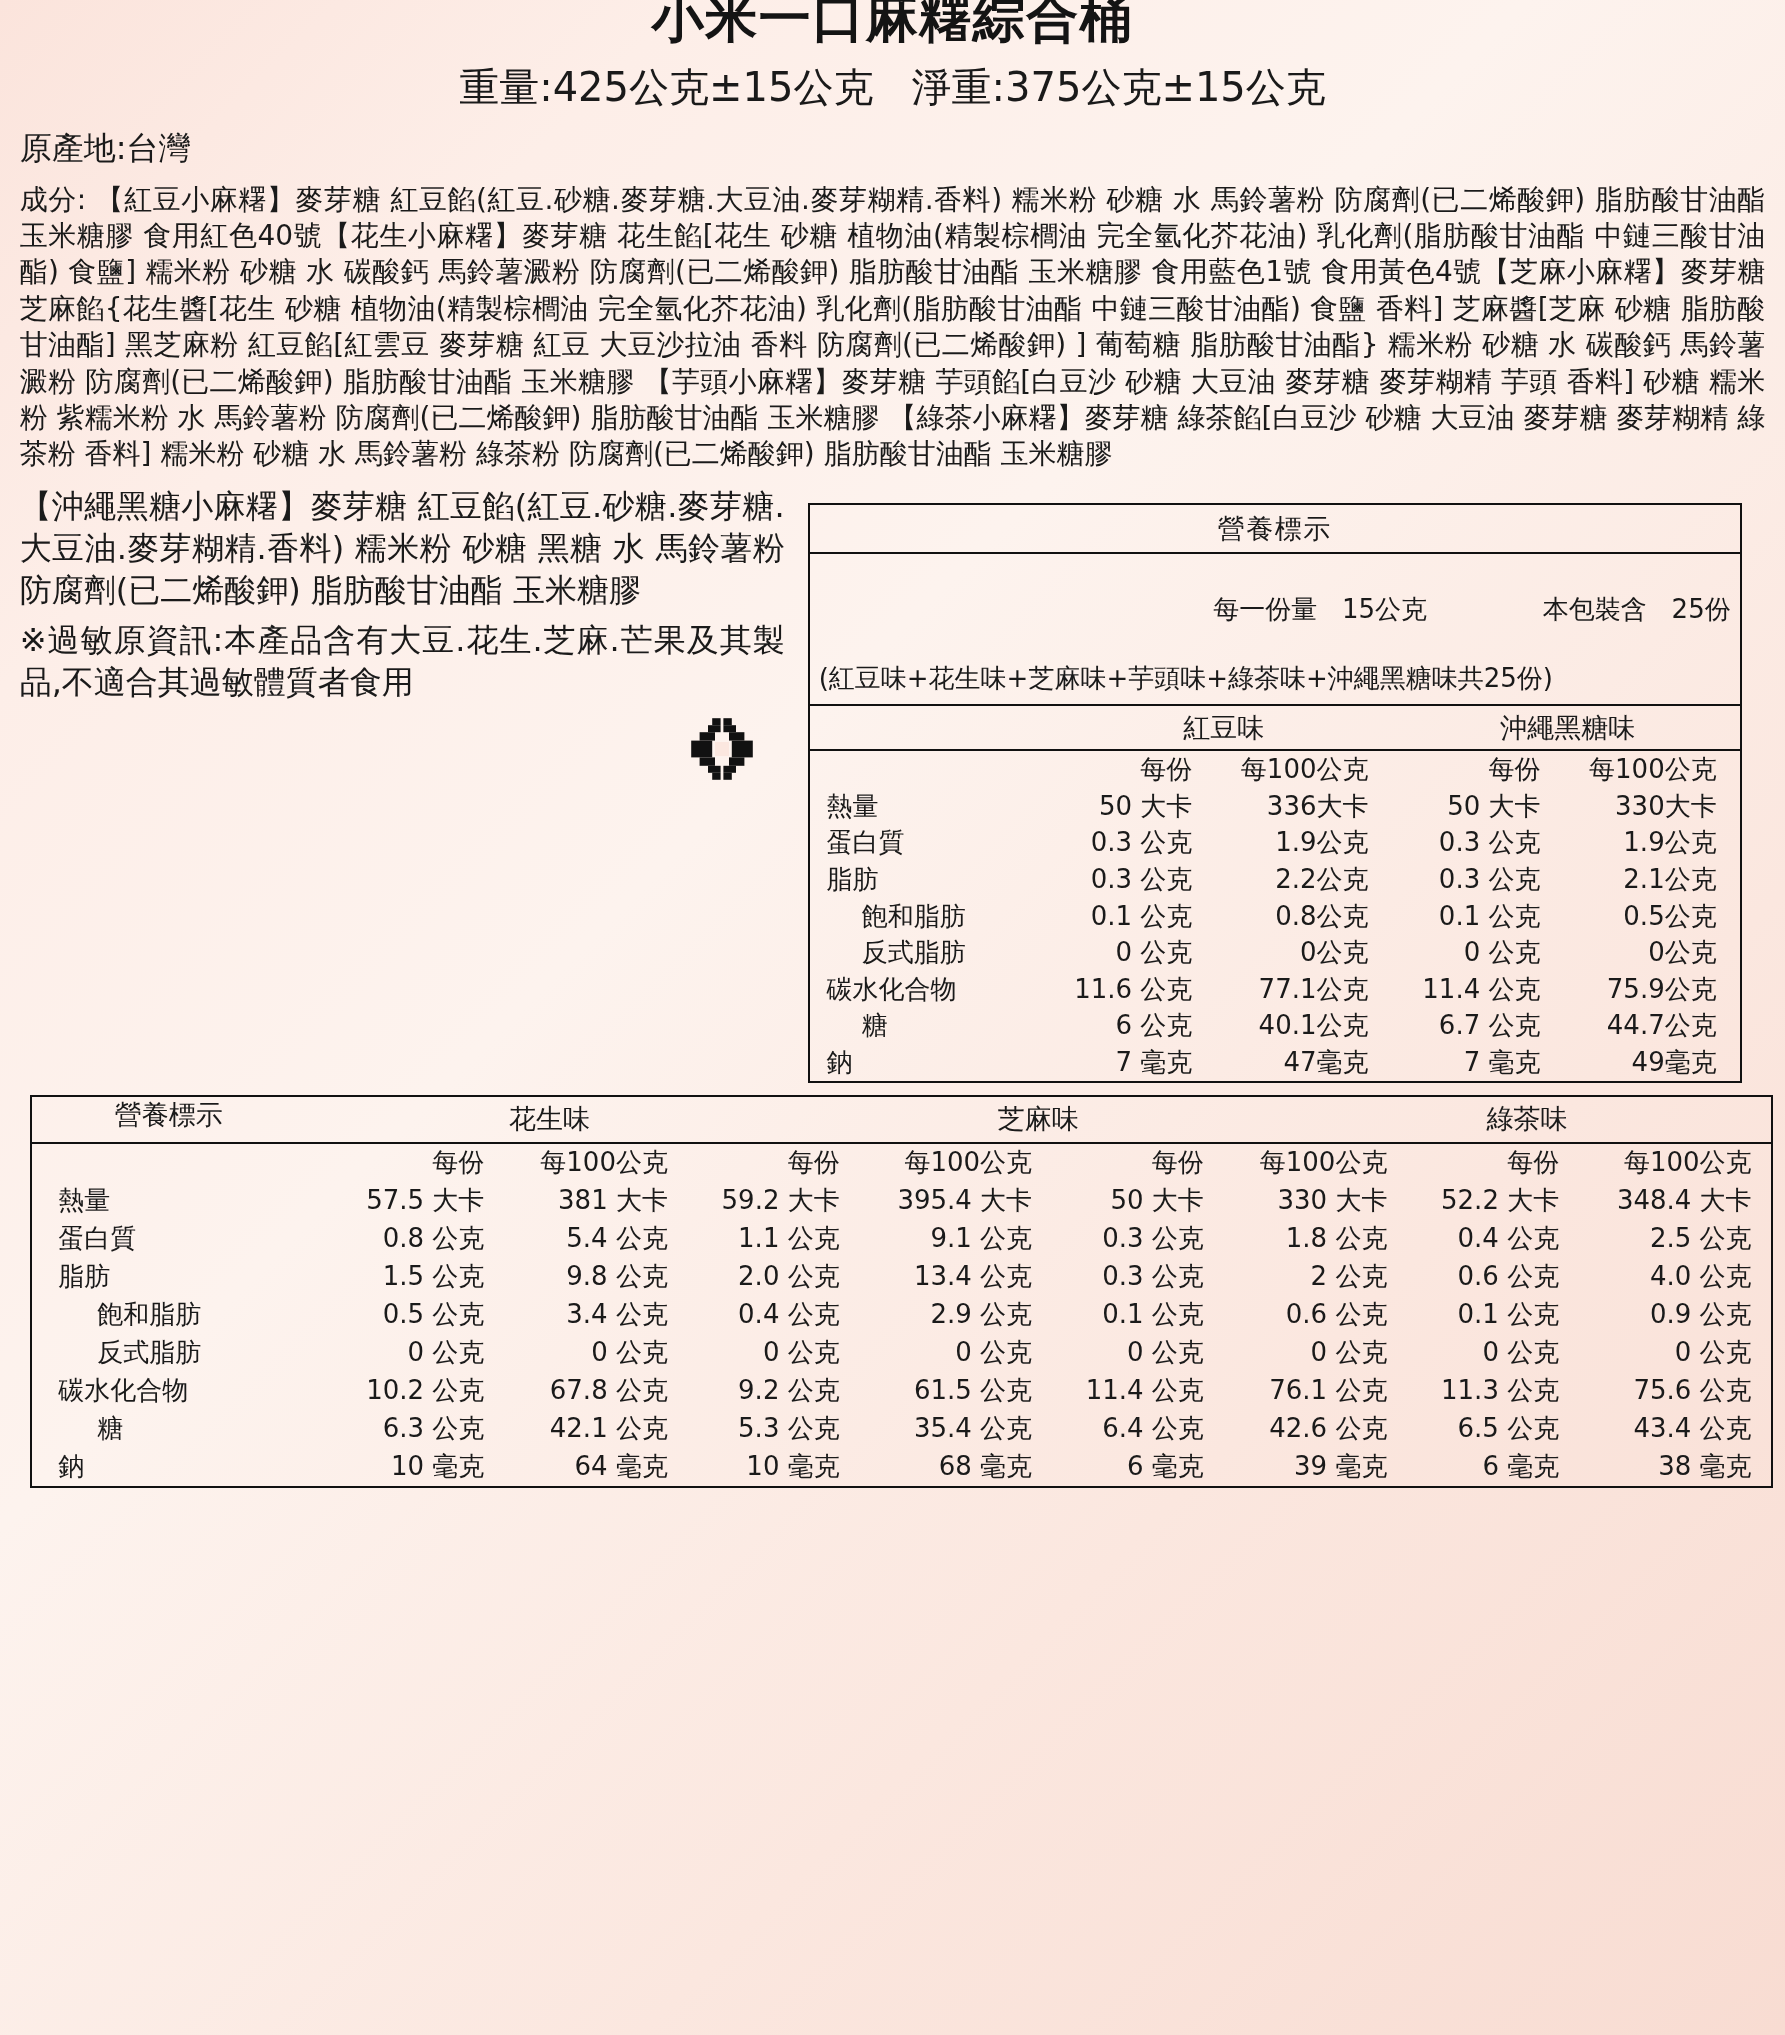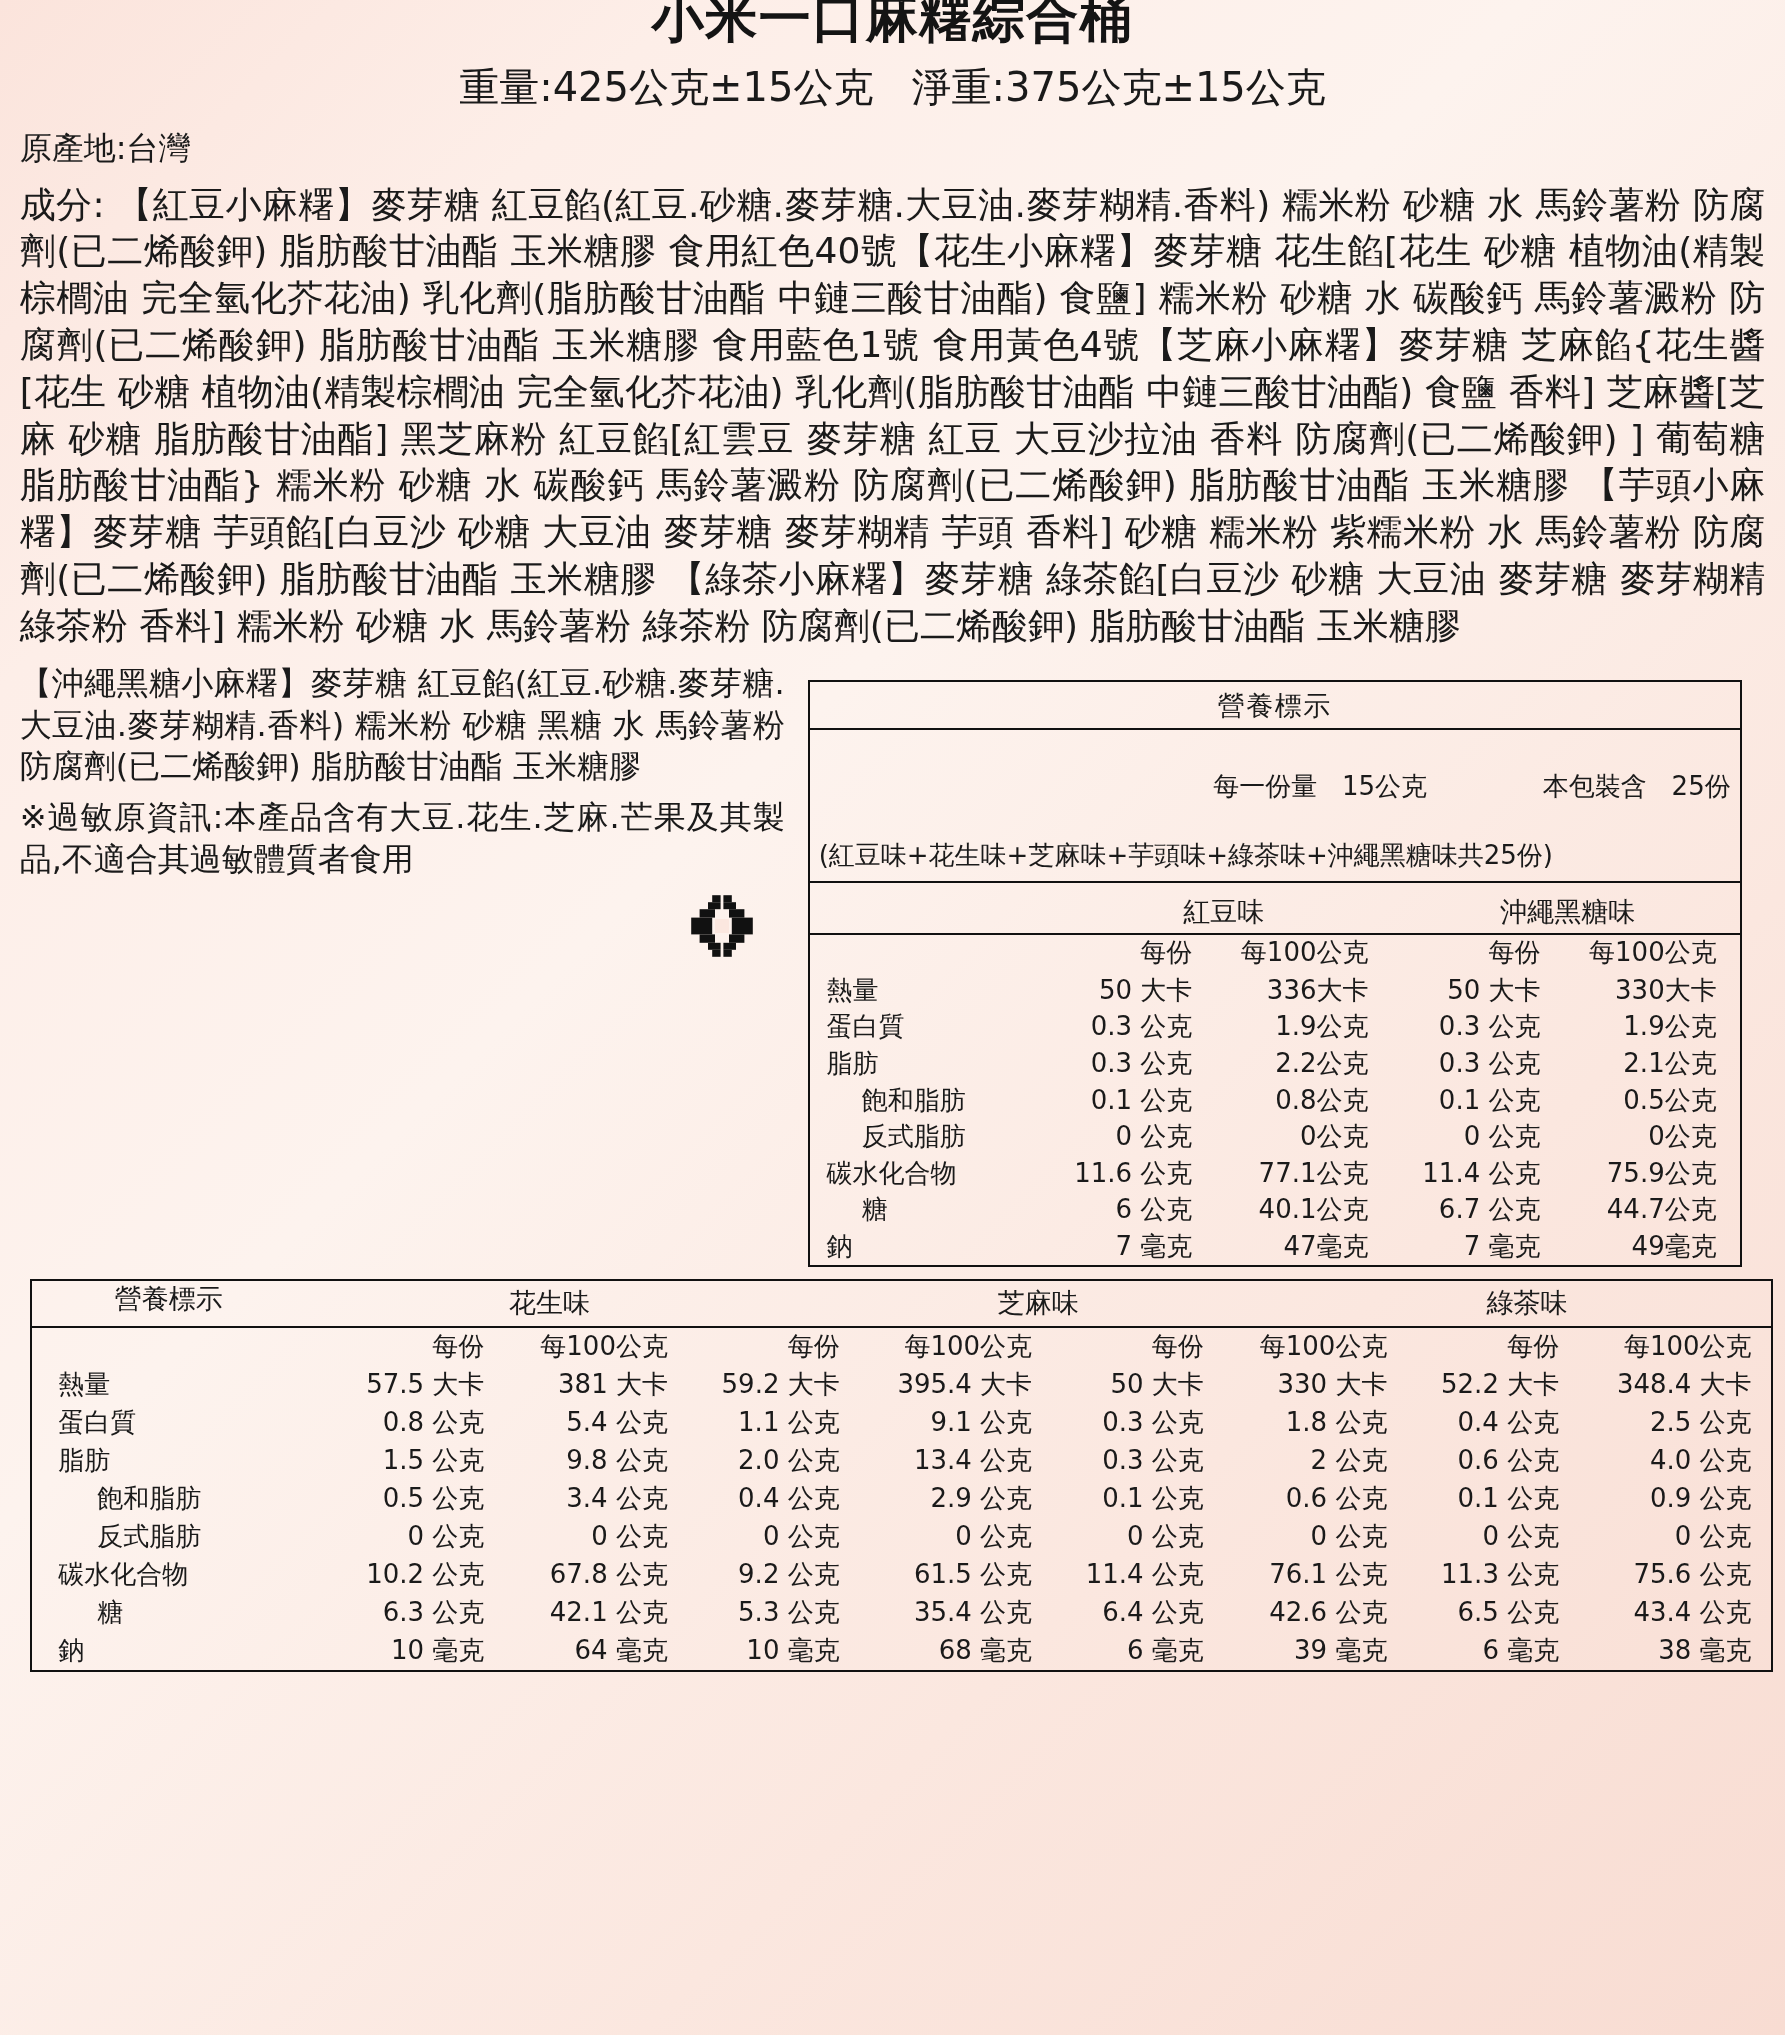--- a/index.html
+++ b/index.html
@@ -38,21 +38,21 @@
     margin-top: 12px;
     white-space: pre;
     text-align: center;
   }
   .meta-line2 {
     font-size: 32px;
     line-height: 1.55;
     margin-top: 6px;
   }
   .ingredients {
-    font-size: 36px;
+    font-size: 28px;
     line-height: 1.30;
     margin-top: 7.6px;
     text-align: justify;
     text-justify: inter-character;
     word-break: break-all;
   }
   .lower {
     display: flex;
     flex-direction: row;
     align-items: flex-start;
@@ -118,21 +118,21 @@
     border-bottom: 2.3px solid #111;
     font-size: 27px;
   }
   .flavhdr .fspacer {
     width: 242px;
     flex: 0 0 242px;
   }
   .flavhdr .fcell {
     flex: 1 1 0;
     text-align: center;
-    padding: 11px 0 3px 0;
+    padding: 4px 0 3px 0;
   }
   .grid1 {
     width: 100%;
     border-collapse: collapse;
   }
   .grid1 td {
     font-size: 26px;
     padding: 0.8px 0;
     white-space: nowrap;
   }

